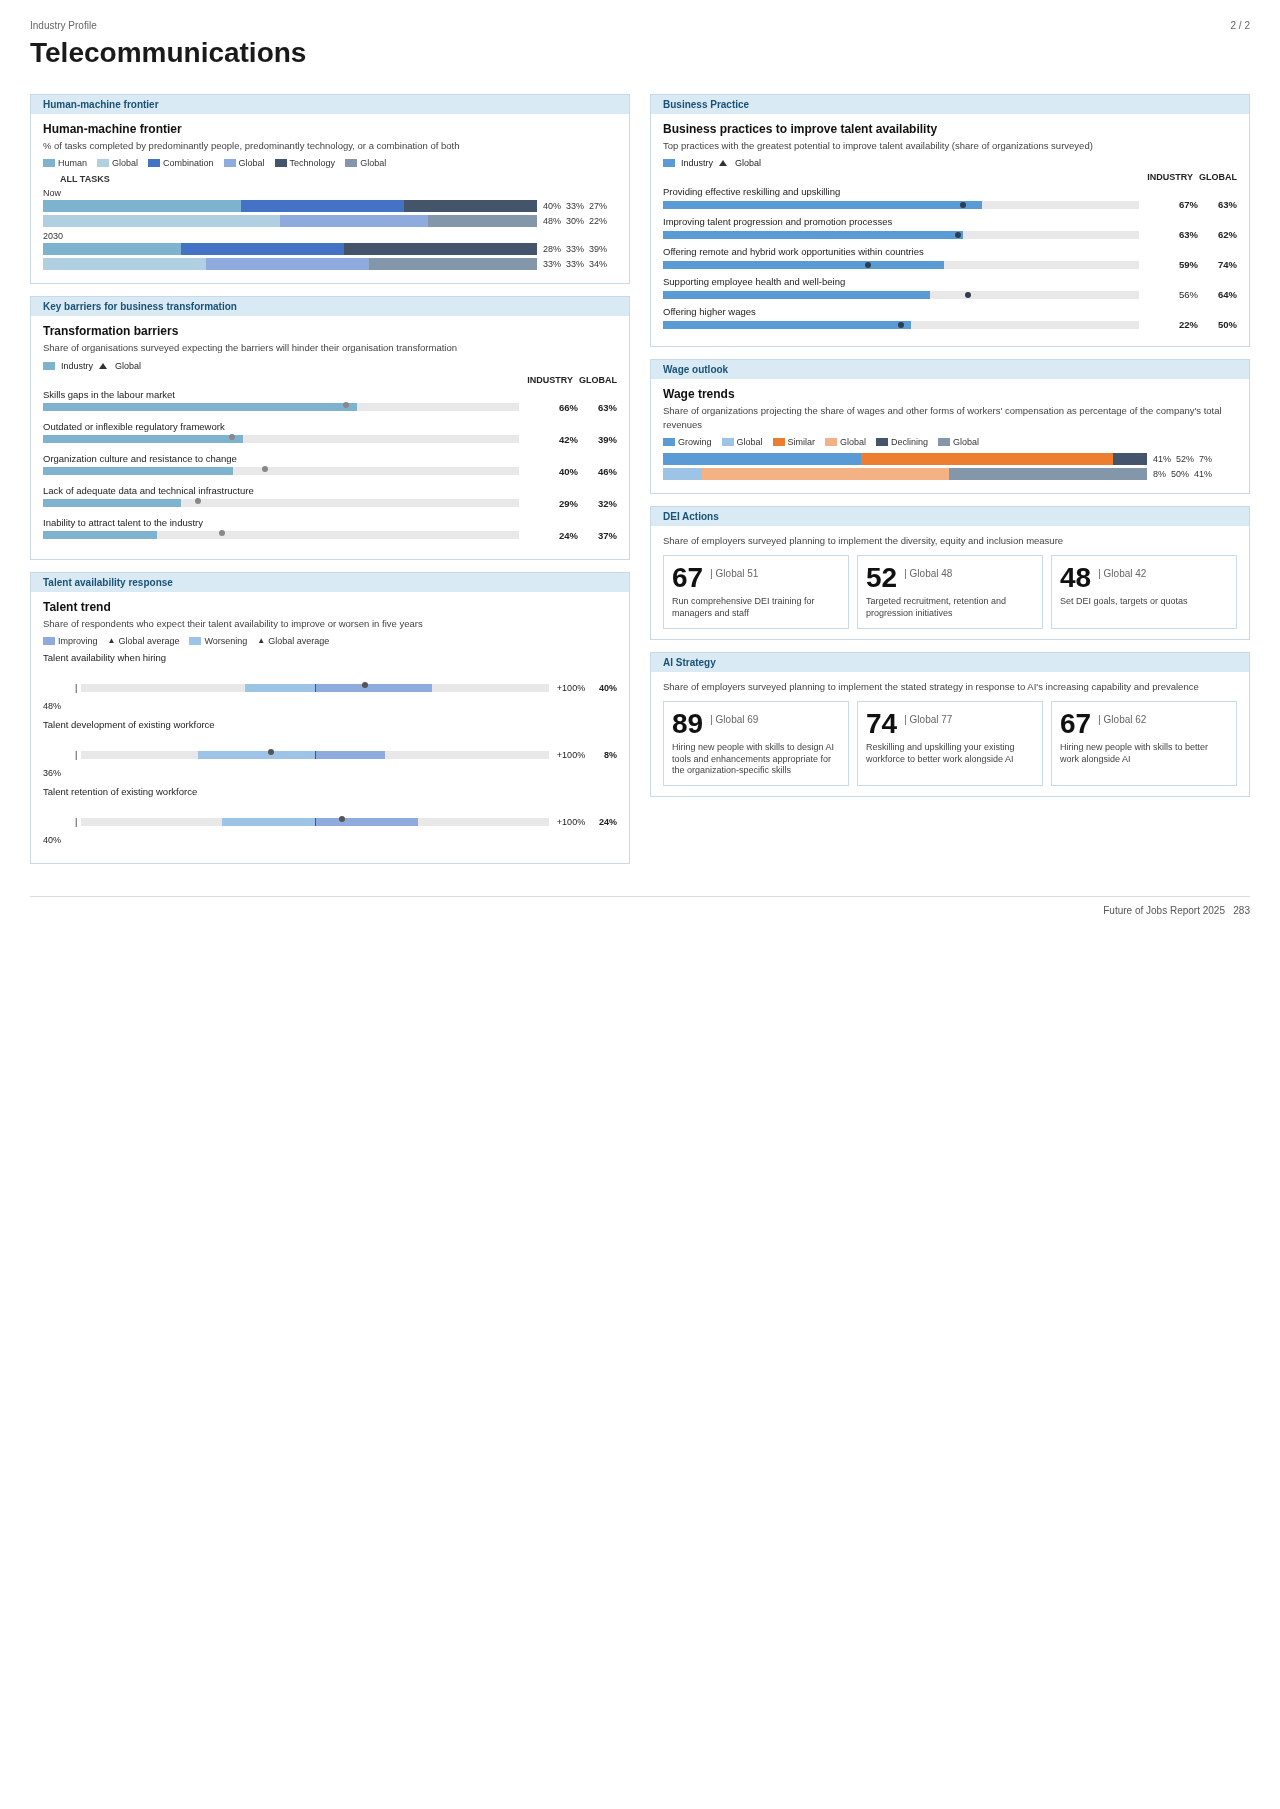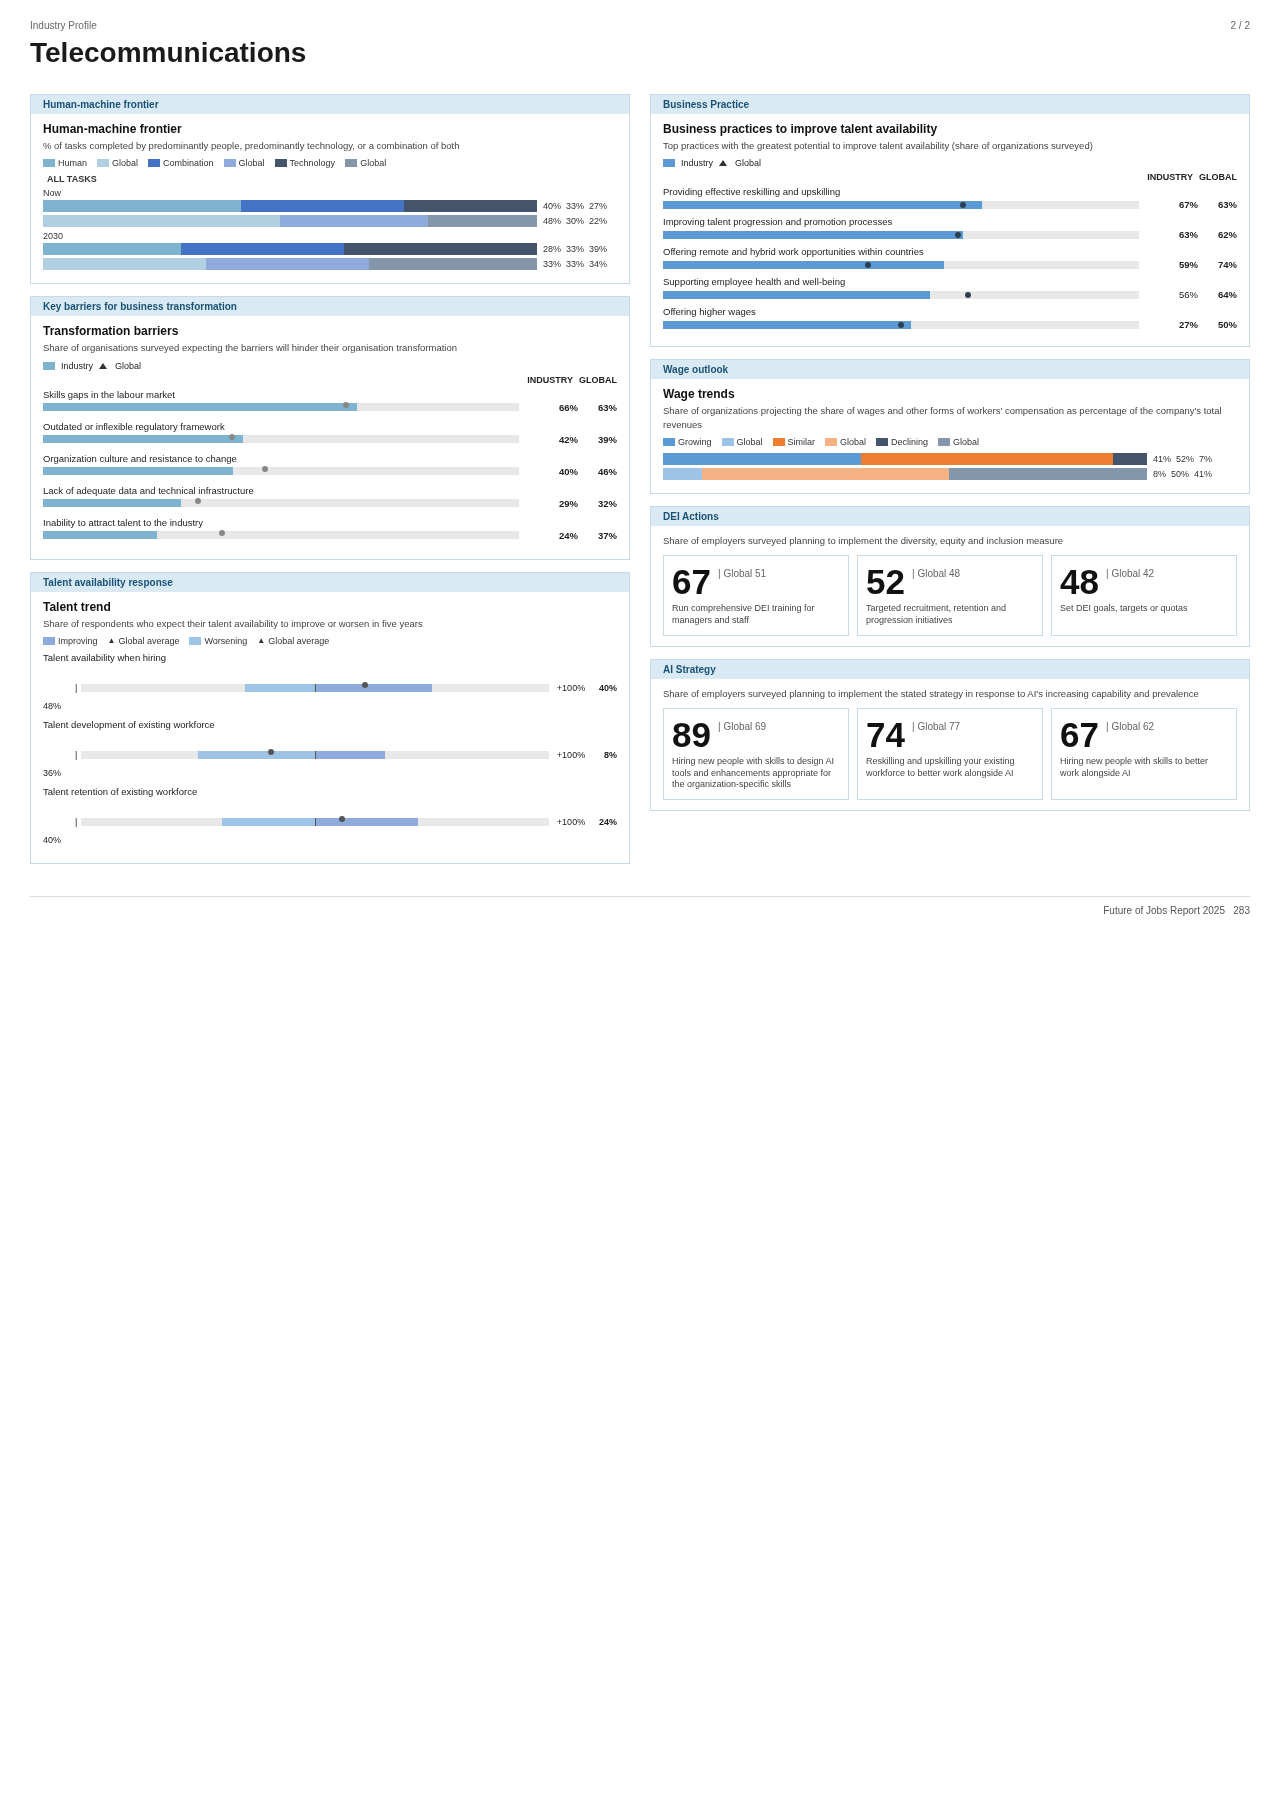--- a/index.html
+++ b/index.html
@@ -32,21 +32,21 @@
     }
     .section-title { font-size: 12px; font-weight: bold; margin-bottom: 3px; color: #111; }
     .section-desc { font-size: 9.5px; color: #444; margin-bottom: 6px; line-height: 1.4; }
 
     
     .legend { display: flex; flex-wrap: wrap; gap: 4px 10px; margin-bottom: 6px; align-items: flex-end; }
     .legend-item { display: flex; align-items: center; gap: 3px; font-size: 9px; color: #333; }
     .legend-swatch { width: 12px; height: 8px; display: inline-block; }
 
     
-    .all-tasks-label { font-size: 9px; font-weight: bold; color: #333; margin: 4px 4px 2px; }
+    .all-tasks-label { font-size: 9px; font-weight: bold; color: #333; margin: 4px 17px 2px; }
     .period-label { font-size: 9px; color: #333; margin: 4px 0 2px; }
     .stacked-bar-row { display: flex; align-items: center; margin-bottom: 3px; }
     .stacked-bar { display: flex; height: 12px; width: calc(100% - 80px); }
     .bar-segment { height: 100%; }
     .bar-values { font-size: 9px; color: #333; margin-left: 6px; white-space: nowrap; }
 
     
     .barrier-row { margin-bottom: 8px; }
     .barrier-label { font-size: 9.5px; color: #222; margin-bottom: 2px; }
     .barrier-bar-wrap { display: flex; align-items: center; gap: 4px; }
@@ -73,21 +73,21 @@
     .talent-end-pct { font-size: 9px; font-weight: bold; min-width: 24px; text-align: right; }
 
     
     .wage-bar-row { display: flex; align-items: center; margin-bottom: 3px; }
     .wage-stacked { display: flex; height: 12px; width: calc(100% - 90px); }
     .wage-values { font-size: 9px; color: #333; margin-left: 6px; }
 
     
     .big-numbers { display: flex; gap: 8px; margin-top: 8px; }
     .big-num-card { flex: 1; border: 1px solid #c8dae8; padding: 8px; }
-    .big-num-main { font-size: 35px; font-weight: bold; color: #111; line-height: 1; }
+    .big-num-main { font-size: 28px; font-weight: bold; color: #111; line-height: 1; }
     .big-num-global { font-size: 10px; color: #666; margin-left: 4px; vertical-align: top; line-height: 2; }
     .big-num-label { font-size: 9px; color: #444; margin-top: 4px; line-height: 1.3; }
 
     .footer { text-align: right; font-size: 10px; color: #555; margin-top: 20px; padding-top: 8px; border-top: 1px solid #ddd; }
 
     .industry-global-legend { display: flex; align-items: center; gap: 6px; font-size: 9px; margin-bottom: 4px; }
     .ind-swatch { width: 12px; height: 8px; display: inline-block; }
     .glob-marker { display: inline-block; width: 0; height: 0; border-left: 4px solid transparent; border-right: 4px solid transparent; border-bottom: 6px solid #333; margin-right: 2px; }
   </style>
 </head>
@@ -420,21 +420,21 @@
           </div>
 
           <div class="practice-row">
             <div class="practice-label">Offering higher wages</div>
             <div class="practice-bar-wrap">
               <div class="practice-bar-bg" style="flex:1;position:relative;">
                 <div style="width:52%;height:8px;background:#5b9bd5;"></div>
                 <div class="practice-dot" style="left:calc(50% - 3px);"></div>
               </div>
               <div class="barrier-pcts">
-                <span style="min-width:55px;text-align:right;font-weight:bold;">27%</span>
+                <span style="min-width:55px;text-align:right;font-weight:bold;">22%</span>
                 <span style="min-width:35px;text-align:right;font-weight:bold;">50%</span>
               </div>
             </div>
           </div>
         </div>
       </div>
 
       <div class="section-box">
         <div class="section-header">Wage outlook</div>
         <div class="section-title">Wage trends</div>

